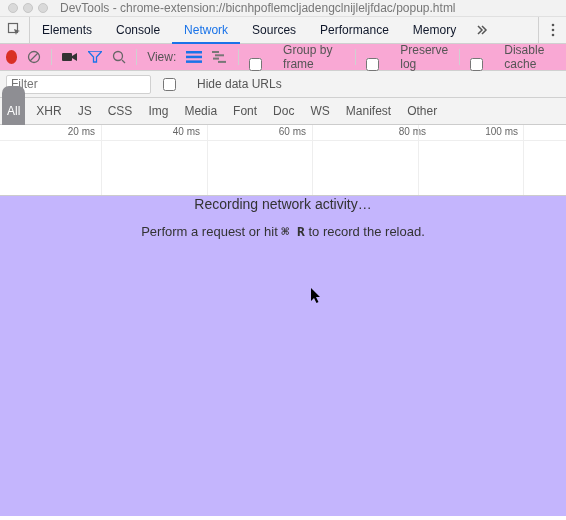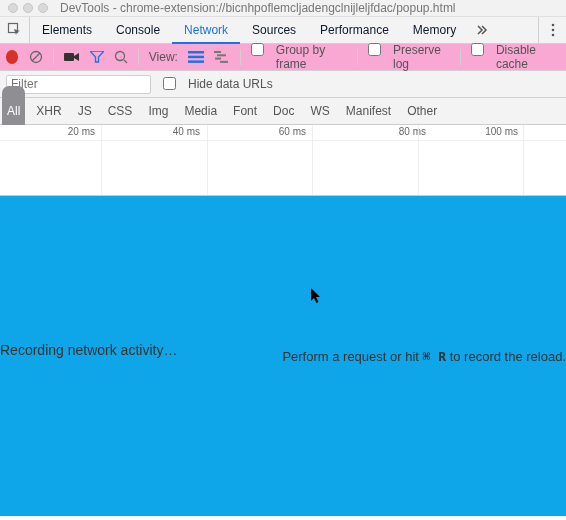--- a/index.html
+++ b/index.html
@@ -13,32 +13,32 @@
 .tab { padding: 0 12px; height: 27px; display: flex; align-items: center; color: #0f172a; cursor: default; font-size: 12px; }
 .tab.active { color: #1a73e8; box-shadow: inset 0 -2px 0 #1a73e8; }
 .tab-more, .tab-menu { width: 28px; height: 27px; display: flex; align-items: center; justify-content: center; color: #555; }
 .spacer { flex:1; }
 .tab-menu { border-left: 1px solid #d0d0d0; }
 .toolbar1 { height: 27px; background: #f9a8d4; border-bottom: 1px solid #d0d0d0; display: flex; align-items: center; padding: 0 6px; gap: 10px; }
 .rec-btn { width:14px; height:14px; border-radius:50%; background:#d93025; }
 .clear-btn, .cam-icon, .filter-icon, .search-icon, .socket-icon { width:16px; height:16px; display:flex; align-items:center; justify-content:center; color:#666; }
 .divider { width:1px; height:16px; background:#d0d0d0; }
 .view-label { color:#555; }
-.chk { display:flex; align-items:flex-start; gap:12px; color:#555; }
+.chk { display:flex; align-items:flex-end; gap:21px; color:#555; }
 .chk input { margin:0; }
 .toolbar2 { height: 27px; background:#f3f3f3; border-bottom:1px solid #d0d0d0; display:flex; align-items:center; padding:0 6px; gap:12px; }
 .filter-input { width:145px; height:19px; border:1px solid #d0d0d0; border-radius:2px; padding:0 4px; font-size:12px; background:#fff; }
 .filter-row { height:27px; background:#f3f3f3; border-bottom:1px solid #ccc; display:flex; align-items:center; padding:0 2px; gap:6px; }
 .ftab { padding:18px 5px; color:#555; cursor:default; border-radius:7px; font-size:12px; }
 .ftab.active { background:#8e8e93; color:#fff; }
 .timeline { height:71px; border-bottom:1px solid #ccc; position:relative; background:#fff; }
 .timeline-header { height:16px; border-bottom:1px solid #eee; position:relative; font-size:10px; color:#666; }
 .tick { position:absolute; top:1px; }
 .col-line { position:absolute; top:0; bottom:0; width:1px; background:#eee; }
-.main { height:320px; display:flex; flex-direction:row; align-items:center; justify-content:space-between; background:#0ea5e9; }
+.main { height:320px; display:flex; flex-direction:column; align-items:center; justify-content:flex-start; background:#c4b5fd; }
 .rec-title { color:#333; font-size:14px; margin-bottom:12px; }
 .rec-sub { color:#333; font-size:13px; }
 .key { font-family: monospace; font-weight:600; }
 .cursor { position:absolute; left:311px; top:288px; }
 svg { display:block; }
 </style>
 </head>
 <body>
 
 <div class="titlebar">

